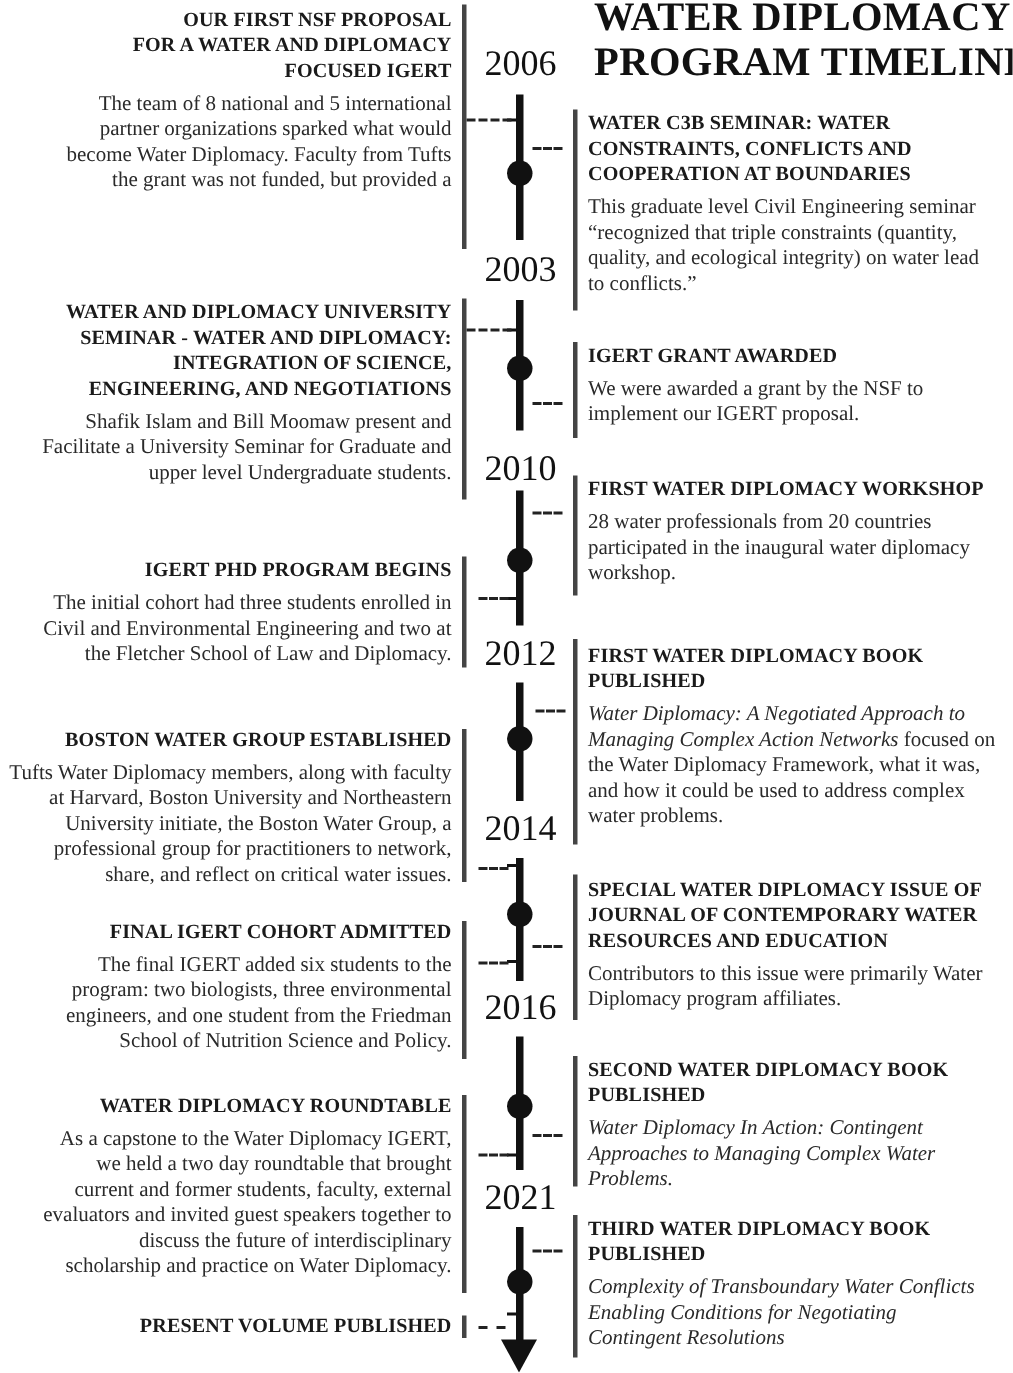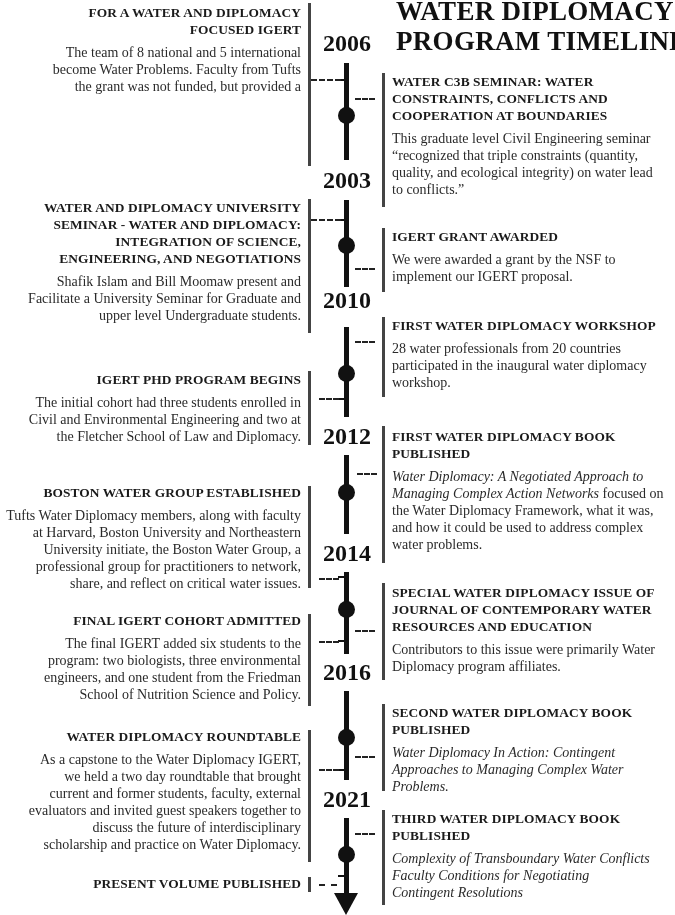--- a/index.html
+++ b/index.html
@@ -2,21 +2,21 @@
 <html><head>
 <meta charset="utf-8">
 <style>
   html, body { margin: 0; padding: 0; background: #ffffff; }
   body { width: 675px; height: 915px; position: relative; overflow: hidden;
          font-family: "Liberation Serif", "DejaVu Serif", serif; color: #1a1a1a; }
   .abs { position: absolute; }
   .title { left: 396px; top: -4px; font-weight: bold; font-size: 27px; line-height: 30px;
            letter-spacing: 0.3px; color: #111; white-space: nowrap; }
   .title div { display: block; }
-  .year { font-weight: bold; font-size: 24px; line-height: 24px; color: #111;
+  .year { font-weight: normal; font-size: 24px; line-height: 24px; color: #111;
           width: 80px; text-align: center; left: 307px; }
   .spine { width: 5px; background: #111; left: 344px; }
   .dot { width: 17px; height: 17px; border-radius: 50%; background: #111; left: 338px; }
   .tick { height: 2px; width: 6px; background: #111; left: 338px; }
   .dash { height: 0; border-top: 2px dashed #222; }
   .arrow { left: 334px; top: 893px; width: 0; height: 0;
            border-left: 12px solid transparent; border-right: 12px solid transparent;
            border-top: 22px solid #111; }
   .bar { width: 3px; background: #444; }
   .left-block { text-align: right; }
@@ -28,21 +28,21 @@
 </head>
 <body>
 
 <div class="abs title">
   <div>WATER DIPLOMACY</div>
   <div>PROGRAM TIMELINE</div>
 </div>
 
 <div class="abs year" style="top:31px">2006</div>
 <div class="abs year" style="top:168px">2003</div>
-<div class="abs year" style="top:288px">2010</div>
+<div class="abs year" style="top:301px">2010</div>
 <div class="abs year" style="top:424px">2012</div>
 <div class="abs year" style="top:541px">2014</div>
 <div class="abs year" style="top:660px">2016</div>
 <div class="abs year" style="top:787px">2021</div>
 
 <div class="abs spine" style="top:63px;height:97px"></div>
 <div class="abs spine" style="top:200px;height:87px"></div>
 <div class="abs spine" style="top:327px;height:90px"></div>
 <div class="abs spine" style="top:455px;height:79px"></div>
 <div class="abs spine" style="top:572px;height:82px"></div>
@@ -93,26 +93,28 @@
 <div class="abs bar" style="left:382px;top:73px;height:134px"></div>
 <div class="abs bar" style="left:382px;top:228px;height:64px"></div>
 <div class="abs bar" style="left:382px;top:317px;height:80px"></div>
 <div class="abs bar" style="left:382px;top:426px;height:137px"></div>
 <div class="abs bar" style="left:382px;top:583px;height:97px"></div>
 <div class="abs bar" style="left:382px;top:704px;height:87px"></div>
 <div class="abs bar" style="left:382px;top:810px;height:95px"></div>
 
 <div class="abs left-block" style="right:374px;top:4px;width:300px">
   <div class="head">
+    <div>OUR FIRST NSF PROPOSAL</div>
     <div>FOR A WATER AND DIPLOMACY</div>
     <div>FOCUSED IGERT</div>
   </div>
   <div class="body">
     <div>The team of 8 national and 5 international</div>
-    <div>become Water Problems. Faculty from Tufts</div>
+    <div>partner organizations sparked what would</div>
+    <div>become Water Diplomacy. Faculty from Tufts</div>
     <div>the grant was not funded, but provided a</div>
   </div>
 </div>
 
 <div class="abs left-block" style="right:374px;top:199px;width:320px">
   <div class="head">
     <div>WATER AND DIPLOMACY UNIVERSITY</div>
     <div>SEMINAR - WATER AND DIPLOMACY:</div>
     <div>INTEGRATION OF SCIENCE,</div>
     <div>ENGINEERING, AND NEGOTIATIONS</div>
@@ -253,16 +255,16 @@
   </div>
 </div>
 
 <div class="abs right-block" style="left:392px;top:810px;width:285px">
   <div class="head">
     <div>THIRD WATER DIPLOMACY BOOK</div>
     <div>PUBLISHED</div>
   </div>
   <div class="body">
     <div><i>Complexity of Transboundary Water Conflicts</i></div>
-    <div><i>Faculty Conditions for Negotiating</i></div>
+    <div><i>Enabling Conditions for Negotiating</i></div>
     <div><i>Contingent Resolutions</i></div>
   </div>
 </div>
 
 </body></html>

